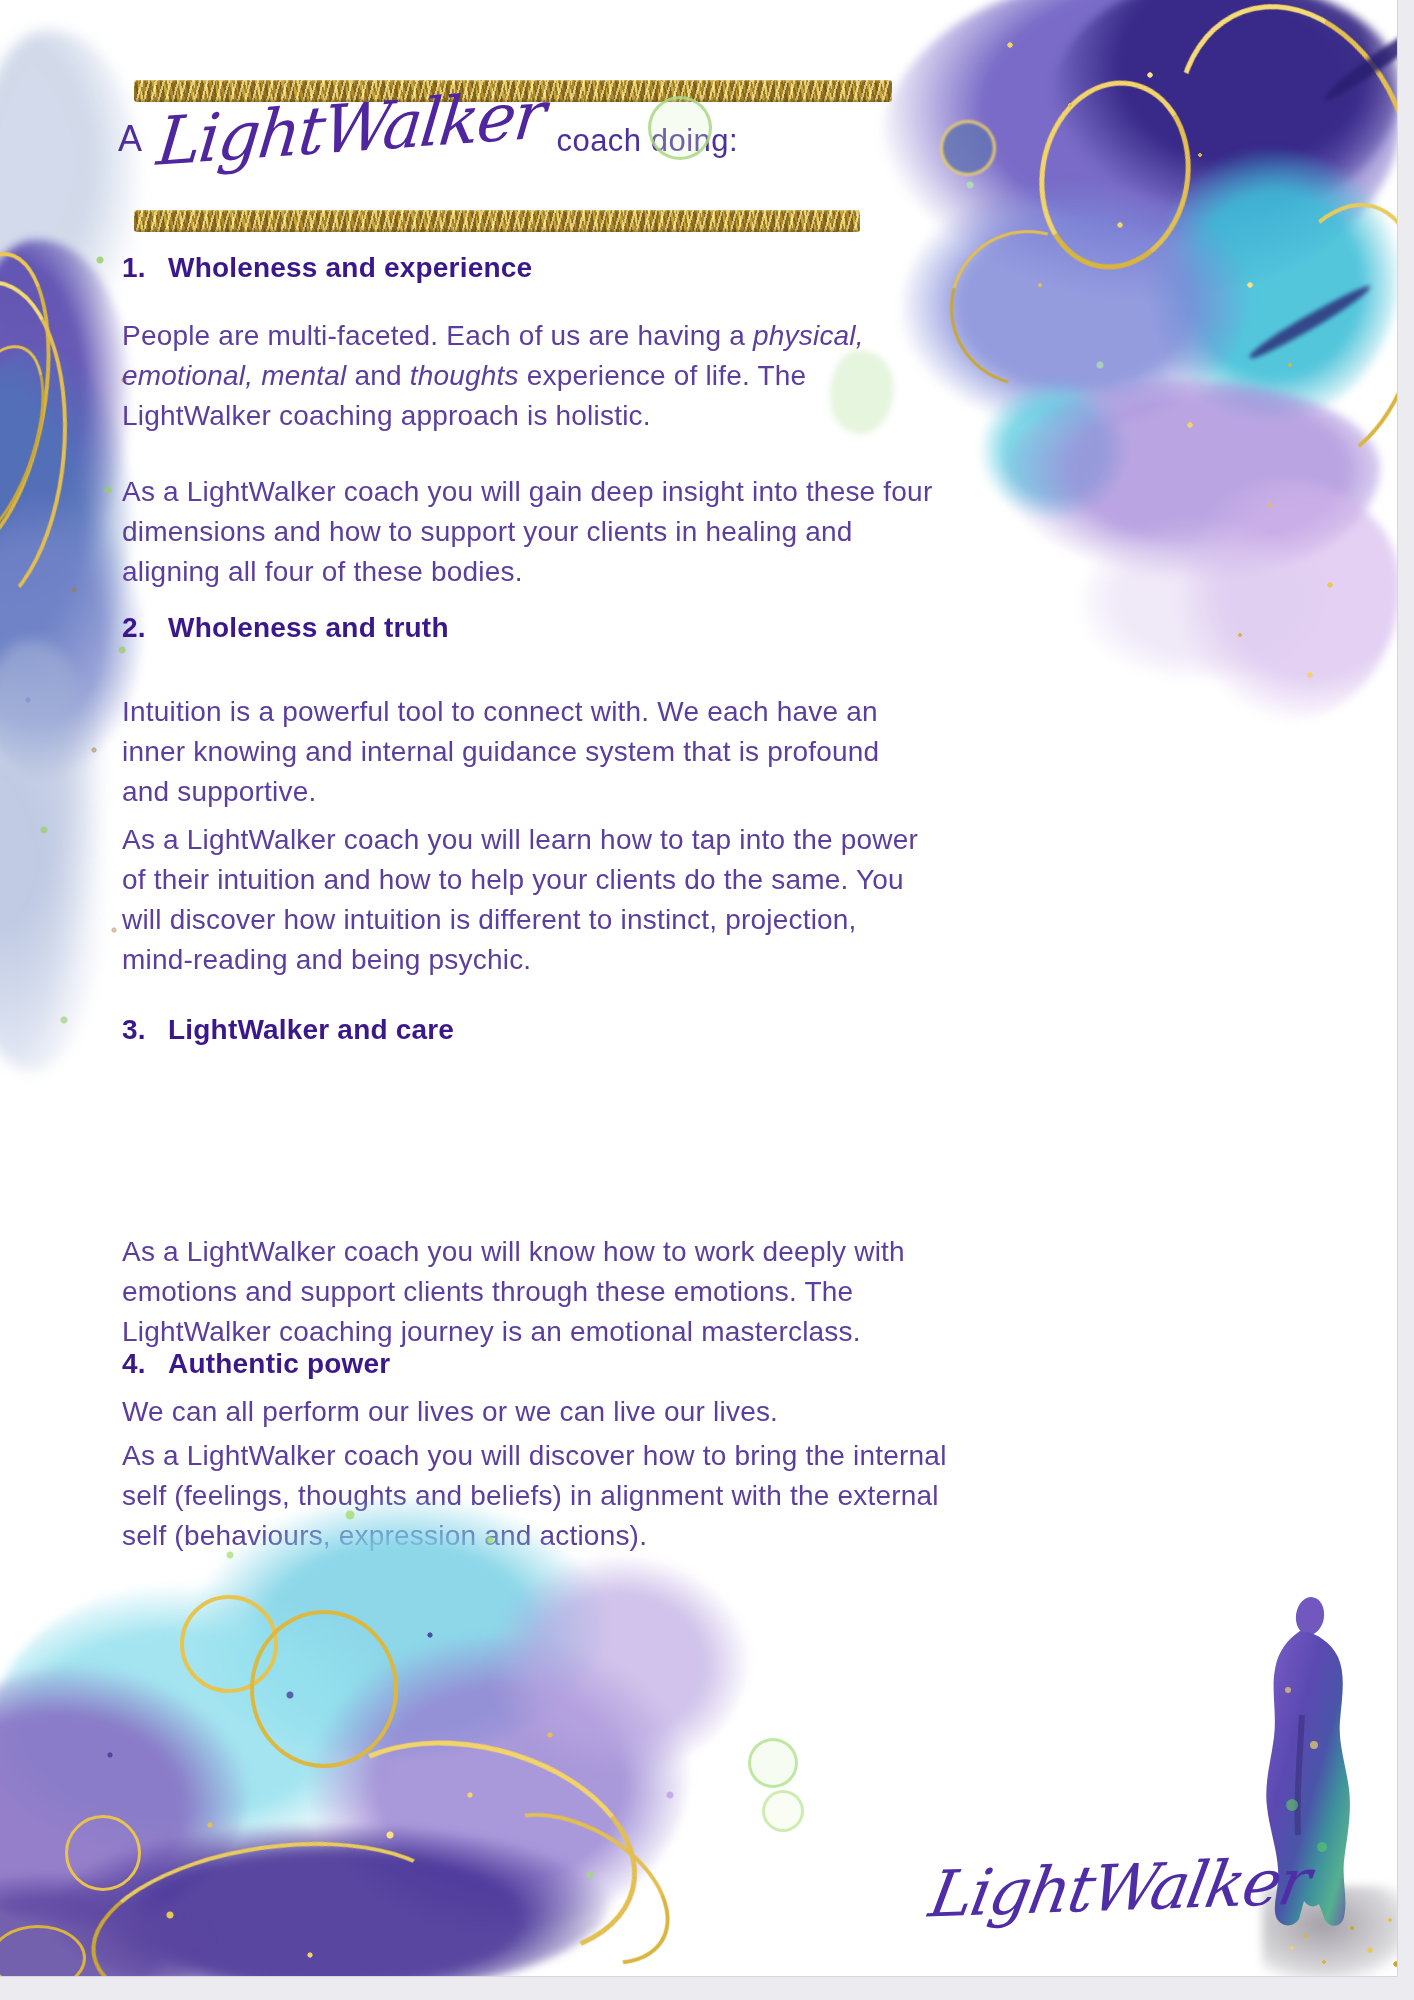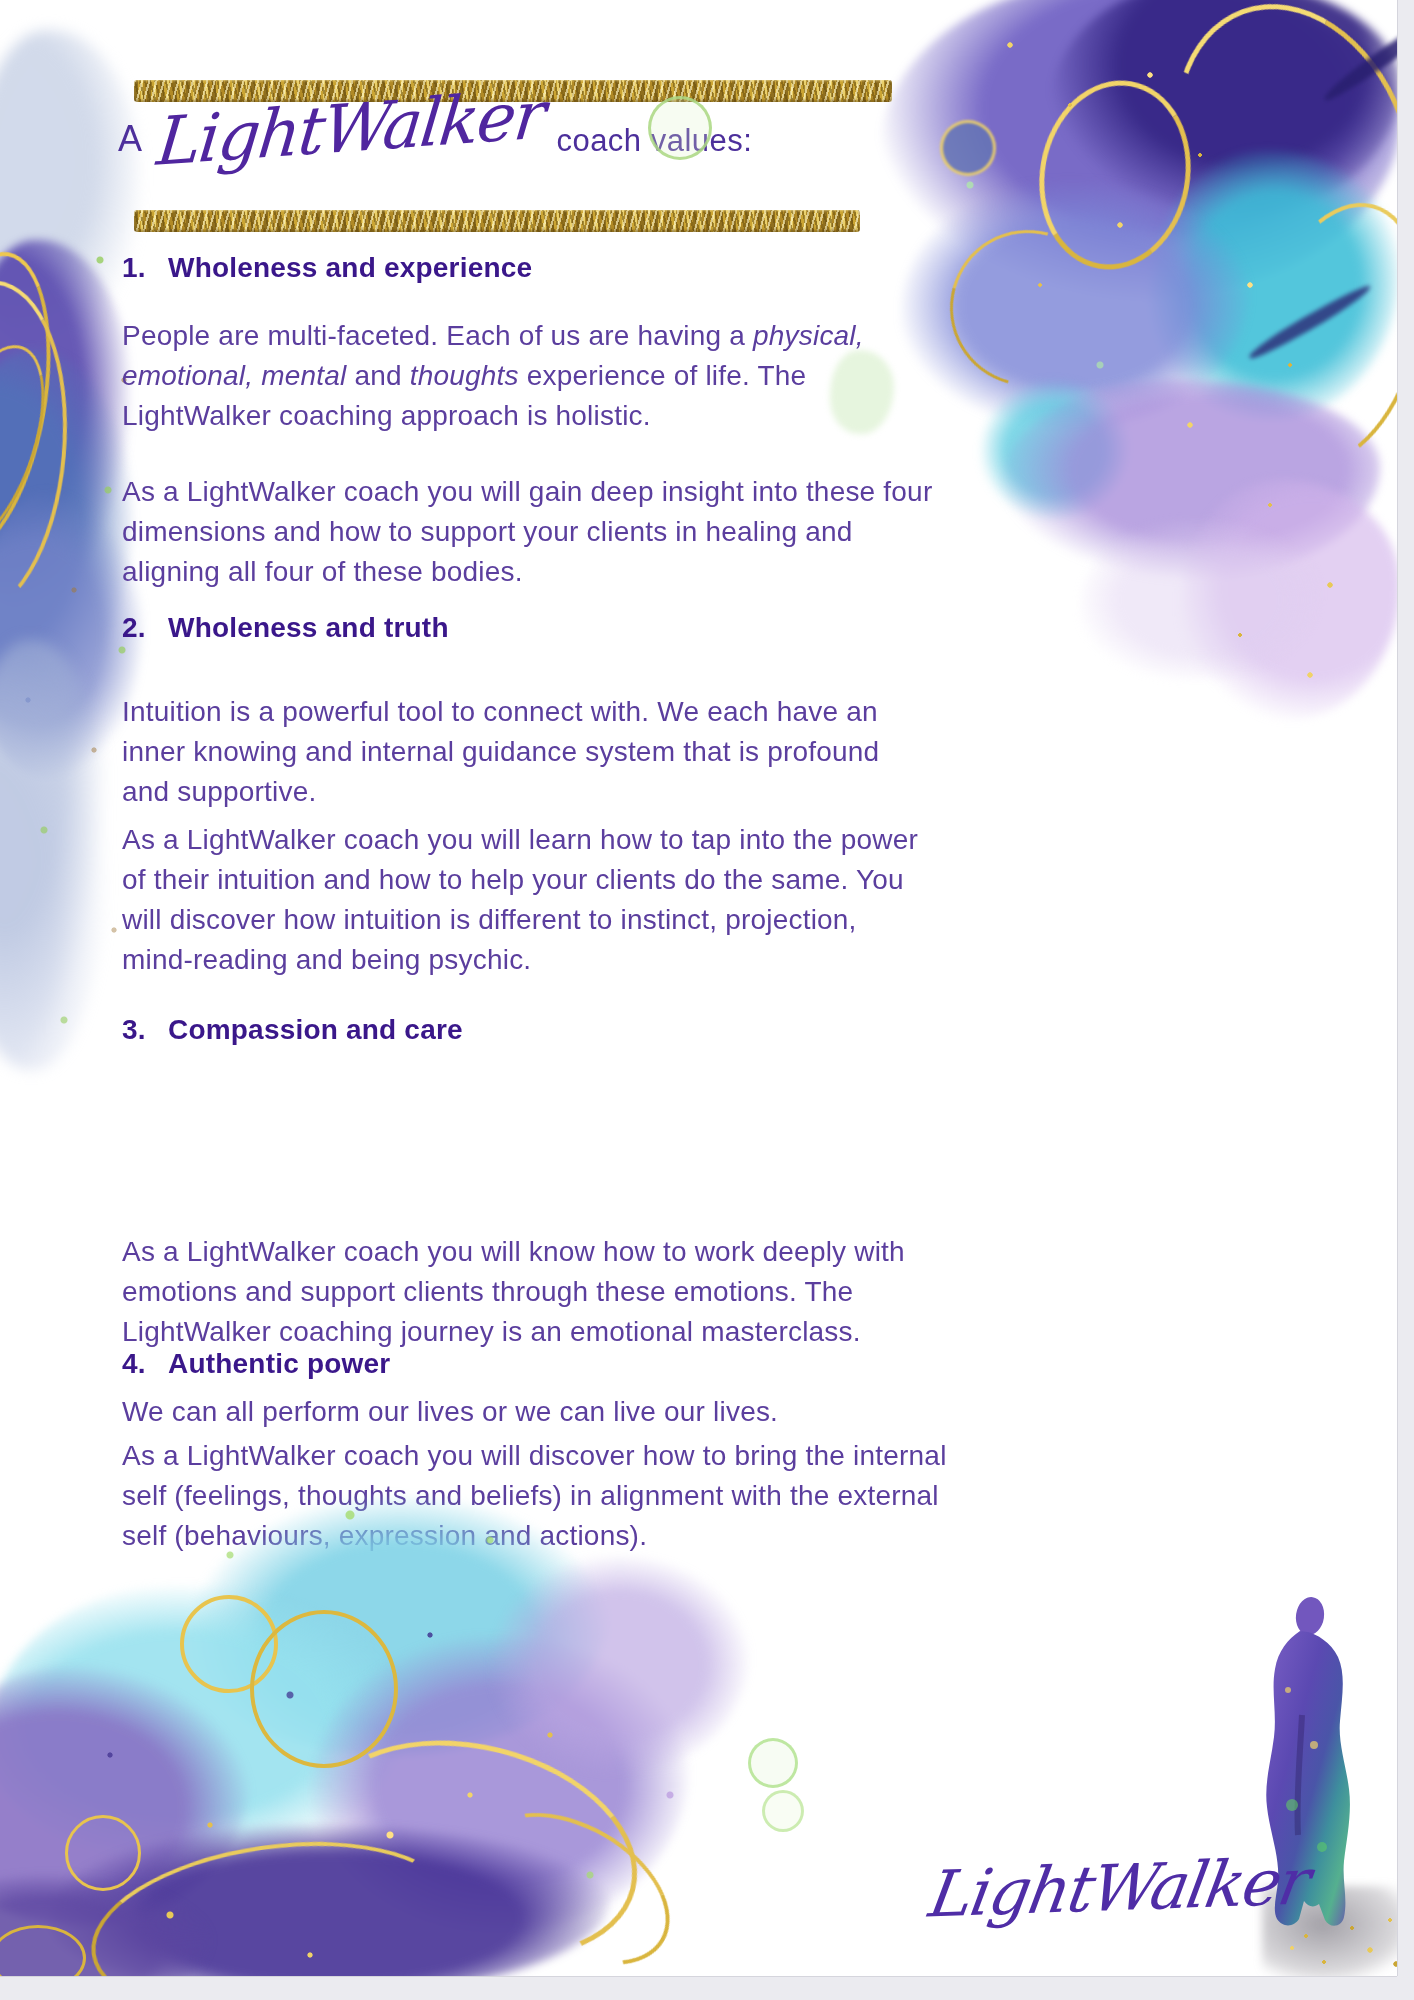--- a/index.html
+++ b/index.html
@@ -156,21 +156,21 @@
     <div class="vein" style="left:-56px;top:70px;width:160px;height:330px;border-top-color:#f5db74;border-right-color:#e3bf4f;border-width:4px;transform:rotate(5deg);"></div>
     <div class="vein" style="left:-16px;top:130px;width:90px;height:210px;border-top-color:#e3bf4f;border-right-color:#caa634;border-width:3px;transform:rotate(20deg);"></div>
   </div>
   <div class="rg" style="left:-40px;top:640px;width:150px;height:430px;background:radial-gradient(ellipse at 30% 25%, rgba(165,180,215,.55) 0 40%, rgba(165,180,215,0) 70%), radial-gradient(ellipse at 15% 65%, rgba(192,202,228,.45) 0 40%, rgba(192,202,228,0) 72%);filter:blur(7px);"></div>
   <div class="dots specks-left"></div>
 
   <div class="glitter glitter-top"></div>
   <div class="title-row">
     <span class="t-prefix">A</span>
     <span class="t-script">LightWalker</span>
-    <span class="t-suffix">coach values:</span>
+    <span class="t-suffix">coach doing:</span>
   </div>
   <div class="glitter glitter-bottom"></div>
   <div class="ring" style="left:648px;top:96px;width:58px;height:58px;border:3px solid rgba(170,215,130,.85);background:rgba(225,245,205,.25);"></div>
   <div class="rg" style="left:830px;top:350px;width:64px;height:84px;background:rgba(205,235,190,.5);filter:blur(3px);"></div>
 
   <div class="h blk" style="top:252px"><span class="h-num">1.</span><span>Wholeness and experience</span></div>
   <p class="p blk" style="top:316px"><span>People are multi-faceted. Each of us are having a </span><span class="it">physical,
 emotional, mental</span><span> and </span><span class="it">thoughts</span><span> experience of life. The
 LightWalker coaching approach is holistic.</span></p>
   <p class="p blk" style="top:472px"><span>As a LightWalker coach you will gain deep insight into these four
@@ -179,21 +179,21 @@
 
   <div class="h blk" style="top:612px"><span class="h-num">2.</span><span>Wholeness and truth</span></div>
   <p class="p blk" style="top:692px"><span>Intuition is a powerful tool to connect with. We each have an
 inner knowing and internal guidance system that is profound
 and supportive.</span></p>
   <p class="p blk" style="top:820px"><span>As a LightWalker coach you will learn how to tap into the power
 of their intuition and how to help your clients do the same. You
 will discover how intuition is different to instinct, projection,
 mind-reading and being psychic.</span></p>
 
-  <div class="h blk" style="top:1014px"><span class="h-num">3.</span><span>Compassion and care</span></div>
+  <div class="h blk" style="top:1014px"><span class="h-num">3.</span><span>LightWalker and care</span></div>
   <p class="p blk" style="top:1232px"><span>As a LightWalker coach you will know how to work deeply with
 emotions and support clients through these emotions. The
 LightWalker coaching journey is an emotional masterclass.</span></p>
 
   <div class="h blk" style="top:1348px"><span class="h-num">4.</span><span>Authentic power</span></div>
   <p class="p blk" style="top:1392px"><span>We can all perform our lives or we can live our lives.</span></p>
   <p class="p blk" style="top:1436px"><span>As a LightWalker coach you will discover how to bring the internal
 self (feelings, thoughts and beliefs) in alignment with the external
 self (behaviours, expression and actions).</span></p>
 

